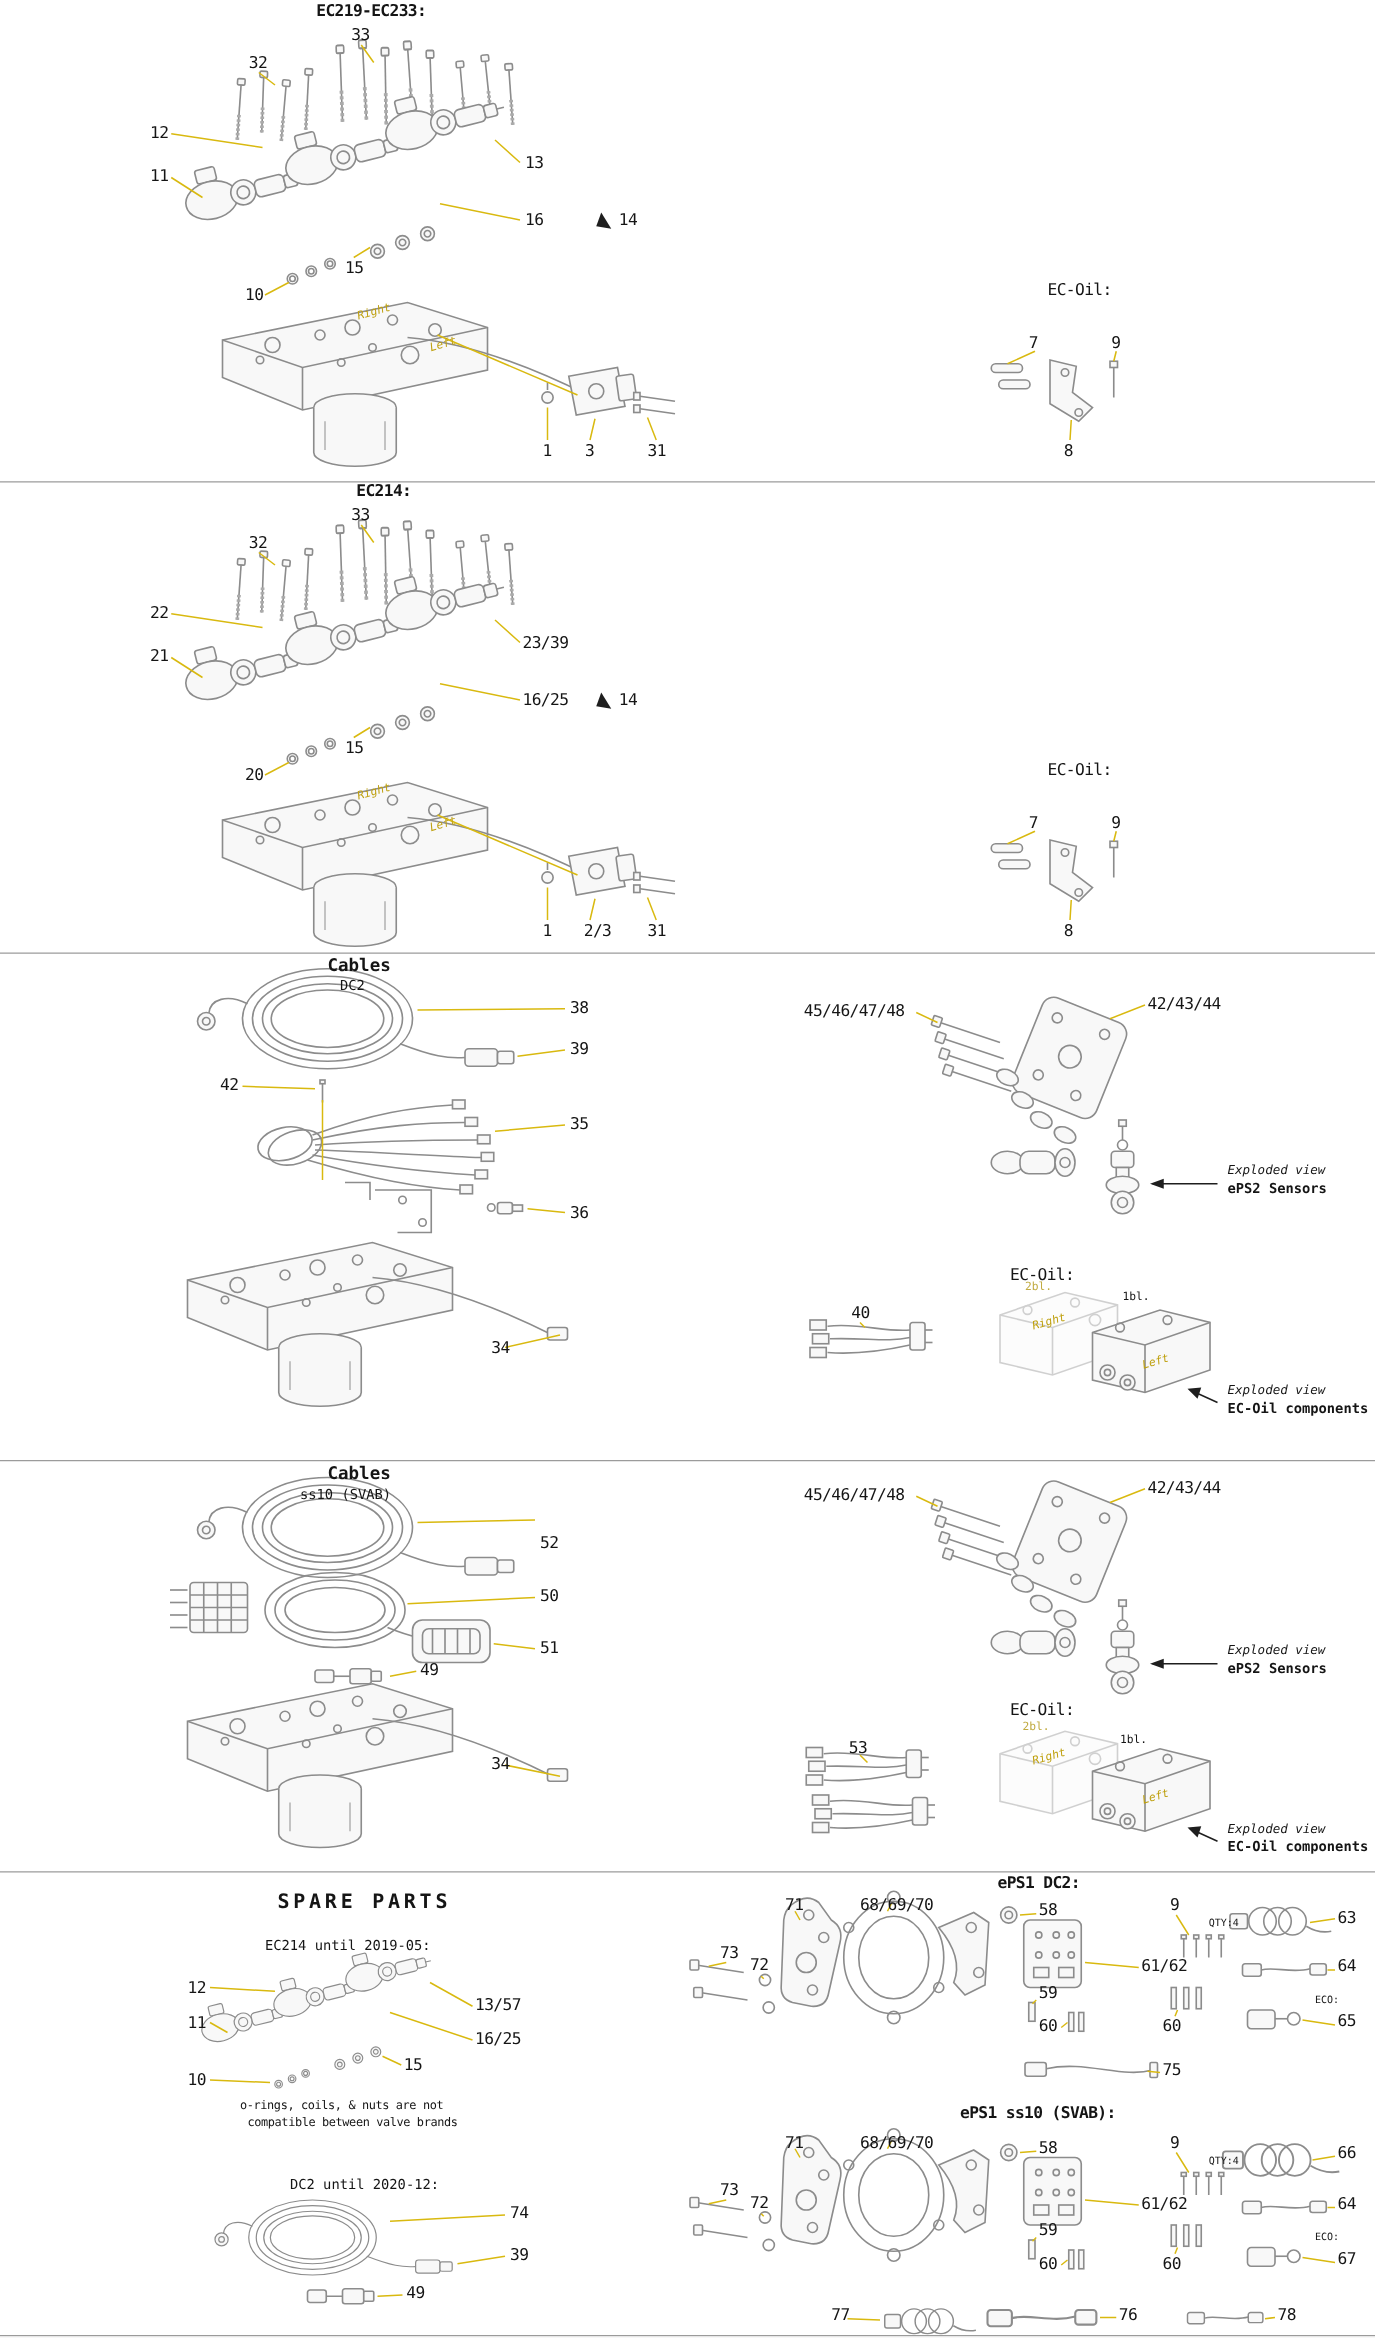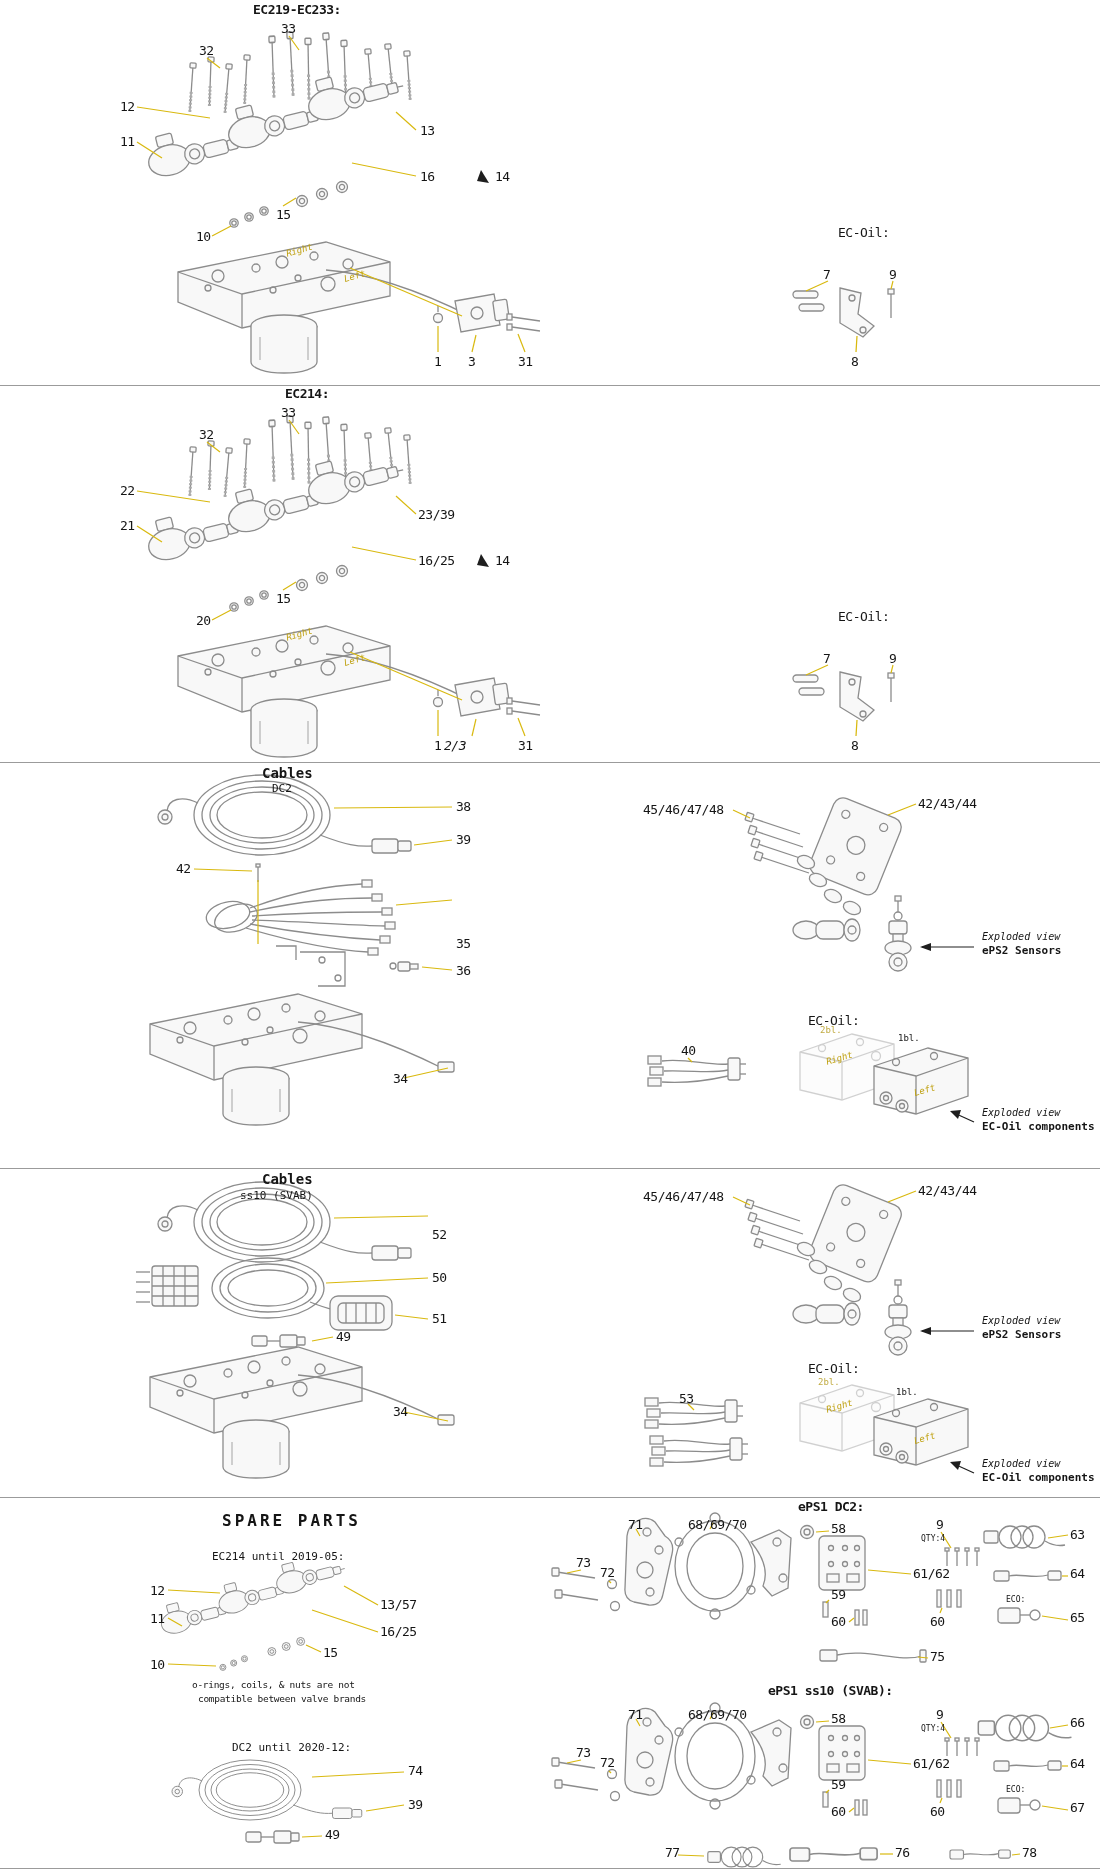--- a/index.html
+++ b/index.html
@@ -13,21 +13,21 @@
   .t14  { font-size:14px; }
   .h0   { font-size:16px; font-weight:bold; letter-spacing:3px; }
   .sub  { font-size:11px; }
   .note { font-size:9.5px; letter-spacing:-0.3px; }
   .sb   { font-size:11px; }
   .ital { font-style:italic; font-size:10px; }
   .yel  { color:#bfa00e; font-style:italic; font-size:9px; }
   .rot  { transform:rotate(-16deg); }
   .tiny { font-size:9px; }
   .mut  { color:#c1ab42; }
-  .t8   { font-size:8px; }
+  .t8   { font-size:8px;margin-left:46px; }
   
   .art  { stroke:#8c8c8c; fill:none; stroke-width:1.3; }
   .artf { stroke:#8c8c8c; fill:#f8f8f8; stroke-width:1.3; }
   .ld   { stroke:#d9b90f; stroke-width:1.2; fill:none; }
   .blk  { fill:#1e1e1e; stroke:none; }
   .divl { stroke:#9b9b9b; stroke-width:1; }
 </style>
 </head>
 <body>
 
@@ -497,32 +497,32 @@
       <div class="txt c" style="left: 120px; top: 484px;">22</div>
       <div class="txt c" style="left: 120px; top: 519px;">21</div>
       <div class="txt c" style="left: 418px; top: 508px;">23/39</div>
       <div class="txt c" style="left: 418px; top: 554px;">16/25</div>
       <div class="txt c" style="left: 495px; top: 554px;">14</div>
       <div class="txt c" style="left: 276px; top: 592px;">15</div>
       <div class="txt c" style="left: 196px; top: 614px;">20</div>
       <div class="txt yel rot" style="left: 286px; top: 630px;">Right</div>
       <div class="txt yel rot" style="left: 344px; top: 656px;">Left</div>
       <div class="txt c" style="left: 434px; top: 739px;">1</div>
-      <div class="txt c" style="left: 444px; top: 739px; font-style: italic;">2/3</div>
+      <div class="txt c" style="left: 467px; top: 739px;">2/3</div>
       <div class="txt c" style="left: 518px; top: 739px;">31</div>
       <div class="txt c" style="left: 838px; top: 610px;">EC-Oil:</div>
       <div class="txt c" style="left: 823px; top: 652px;">7</div>
       <div class="txt c" style="left: 889px; top: 652px;">9</div>
       <div class="txt c" style="left: 851px; top: 739px;">8</div>
       <div class="txt t14 b" style="left: 262px; top: 766px;">Cables</div>
       <div class="txt sub" style="left: 272px; top: 783px;">DC2</div>
       <div class="txt c" style="left: 456px; top: 800px;">38</div>
       <div class="txt c" style="left: 456px; top: 833px;">39</div>
       <div class="txt c" style="left: 176px; top: 862px;">42</div>
-      <div class="txt c" style="left: 456px; top: 893px; margin-top: 44px;">35</div>
+      <div class="txt c" style="left: 456px; top: 893px;">35</div>
       <div class="txt c" style="left: 456px; top: 964px;">36</div>
       <div class="txt c" style="left: 393px; top: 1072px;">34</div>
       <div class="txt c" style="left: 643px; top: 803px;">45/46/47/48</div>
       <div class="txt c" style="left: 918px; top: 797px;">42/43/44</div>
       <div class="txt ital" style="left: 982px; top: 932px;">Exploded view</div>
       <div class="txt sb b" style="left: 982px; top: 945px;">ePS2 Sensors</div>
       <div class="txt c" style="left: 808px; top: 1014px;">EC-Oil:</div>
       <div class="txt c" style="left: 681px; top: 1044px;">40</div>
       <div class="txt tiny mut" style="left: 820px; top: 1026px;">2bl.</div>
       <div class="txt tiny" style="left: 898px; top: 1034px;">1bl.</div>

